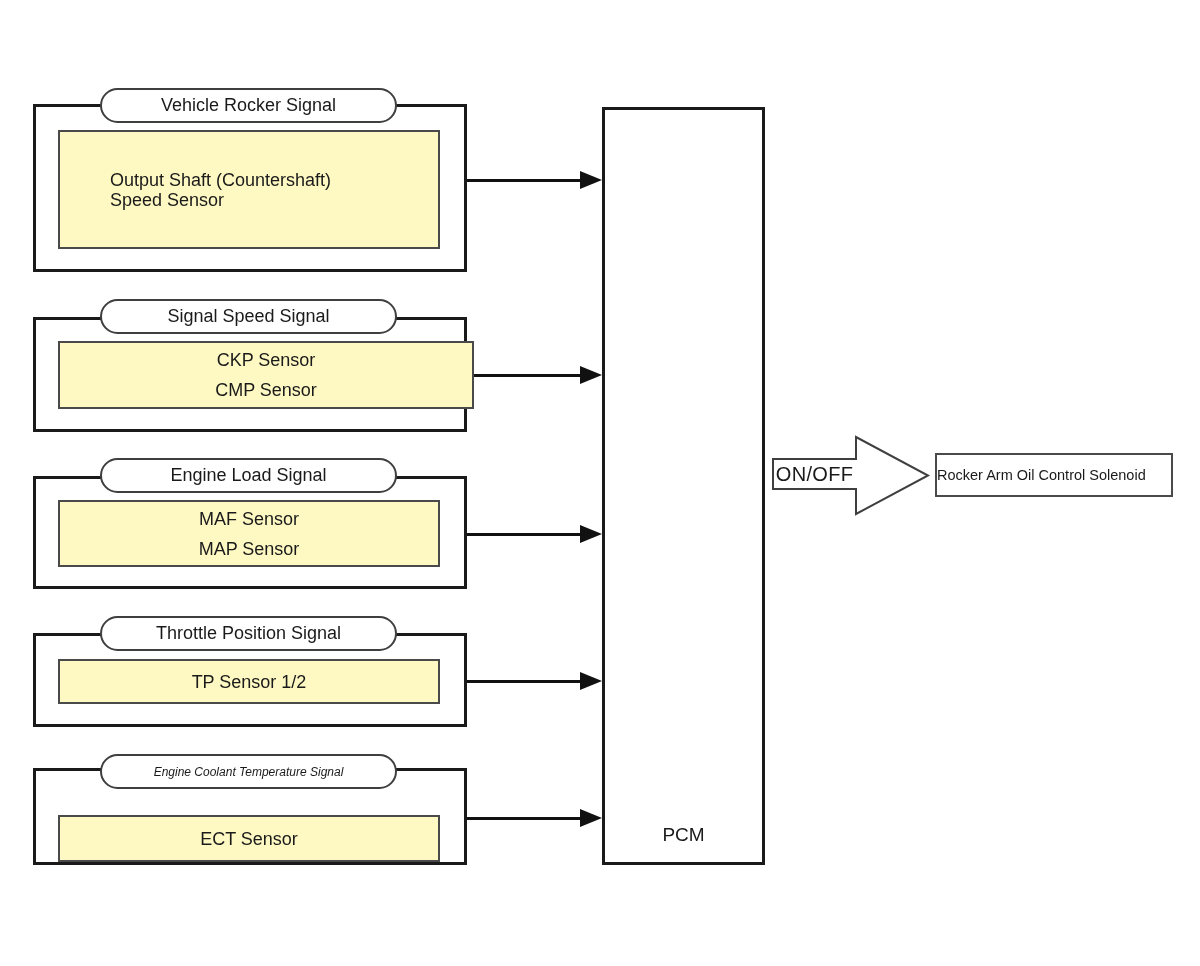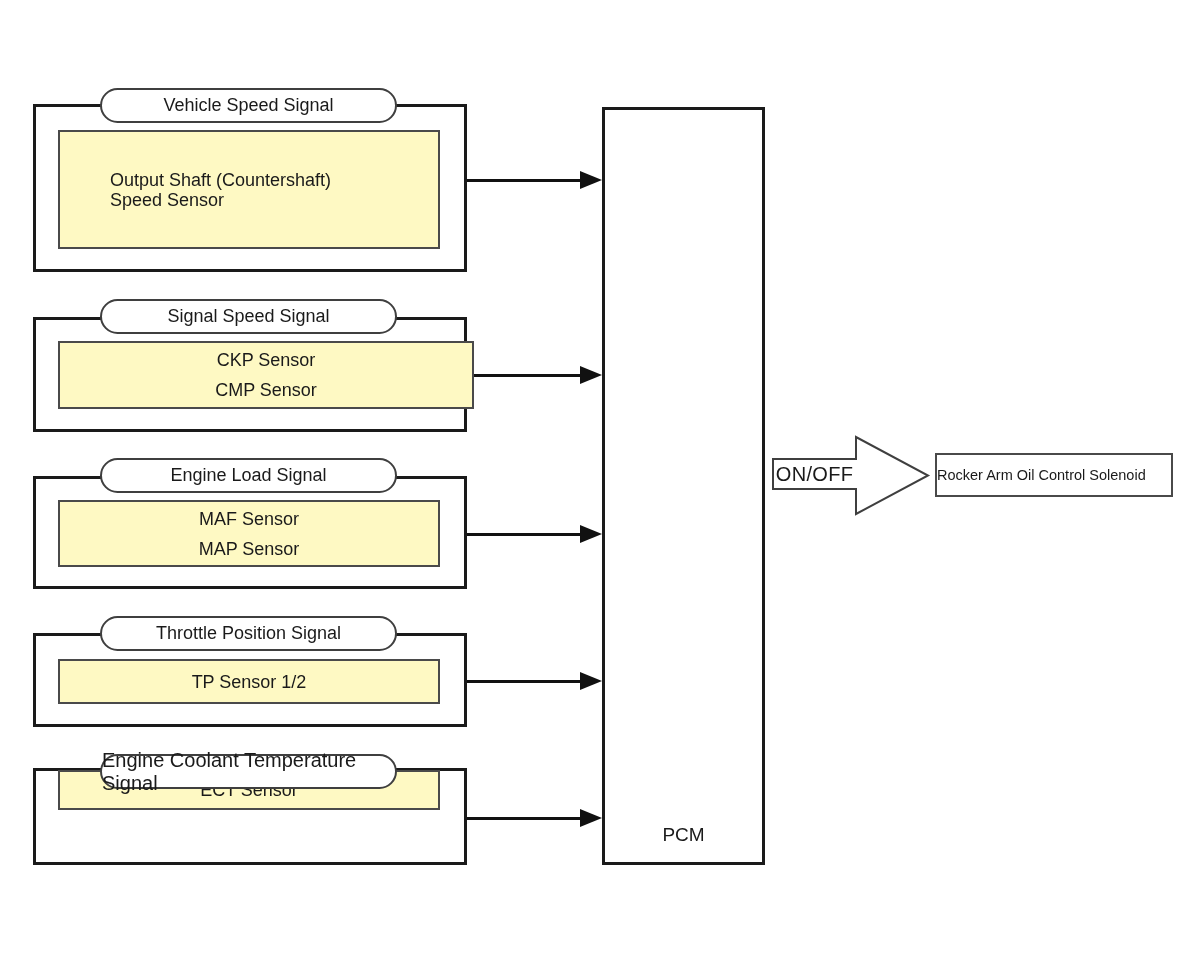--- a/index.html
+++ b/index.html
@@ -31,21 +31,21 @@
     position: absolute;
     border: 2px solid #3f3f3f;
     border-radius: 18px;
     background: #ffffff;
     display: flex;
     align-items: center;
     justify-content: center;
     font-size: 18px;
     z-index: 2;
   }
-  .pill-small { font-size: 20px; }
+  .pill-small { font-size: 12px; font-style: italic; }
 
   
   .inner {
     position: absolute;
     border: 2px solid #4a4a4a;
     background: #fef9c3;
     display: flex;
     flex-direction: column;
     align-items: center;
     justify-content: center;
@@ -113,21 +113,21 @@
     font-size: 14.5px;
   }
 </style>
 </head>
 <body>
 
 <div class="canvas">
 
   <div class="outer" style="left:33px;top:104px;width:434px;height:168px"></div>
   <div class="pill" style="left:100px;top:88px;width:297px;height:35px">
-    <span>Vehicle Speed Signal</span>
+    <span>Vehicle Rocker Signal</span>
   </div>
   <div class="inner inner-left" style="left:58px;top:130px;width:382px;height:119px">
     <div class="sensor-line-tight">Output Shaft (Countershaft)
 Speed Sensor</div>
   </div>
   <div>
     <div class="shaft" style="left:467px;top:179px;width:115px"></div>
     <div class="head" style="left:580px;top:171px"></div>
   </div>
 
@@ -166,21 +166,21 @@
   </div>
   <div>
     <div class="shaft" style="left:467px;top:680px;width:115px"></div>
     <div class="head" style="left:580px;top:672px"></div>
   </div>
 
   <div class="outer" style="left:33px;top:768px;width:434px;height:97px"></div>
   <div class="pill pill-small" style="left:100px;top:754px;width:297px;height:35px">
     <span>Engine Coolant Temperature Signal</span>
   </div>
-  <div class="inner" style="left:58px;top:770px;width:382px;height:40px">
+  <div class="inner" style="left:58px;top:815px;width:382px;height:47px">
     <div class="sensor-line">ECT Sensor</div>
   </div>
   <div>
     <div class="shaft" style="left:467px;top:817px;width:115px"></div>
     <div class="head" style="left:580px;top:809px"></div>
   </div>
 
   <div class="pcm" style="left:602px;top:107px;width:163px;height:758px">
     <span>PCM</span>
   </div>

